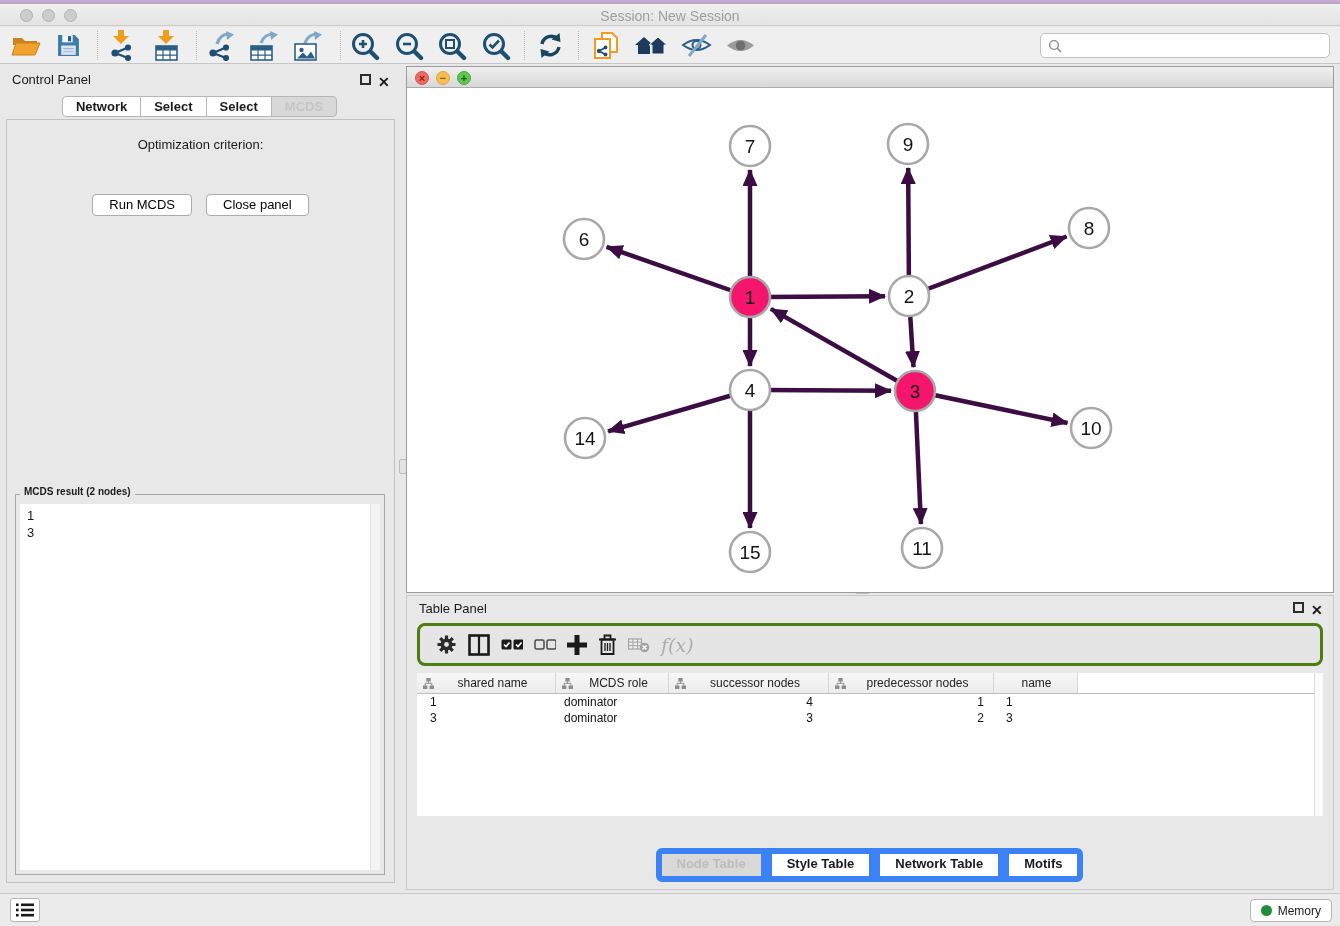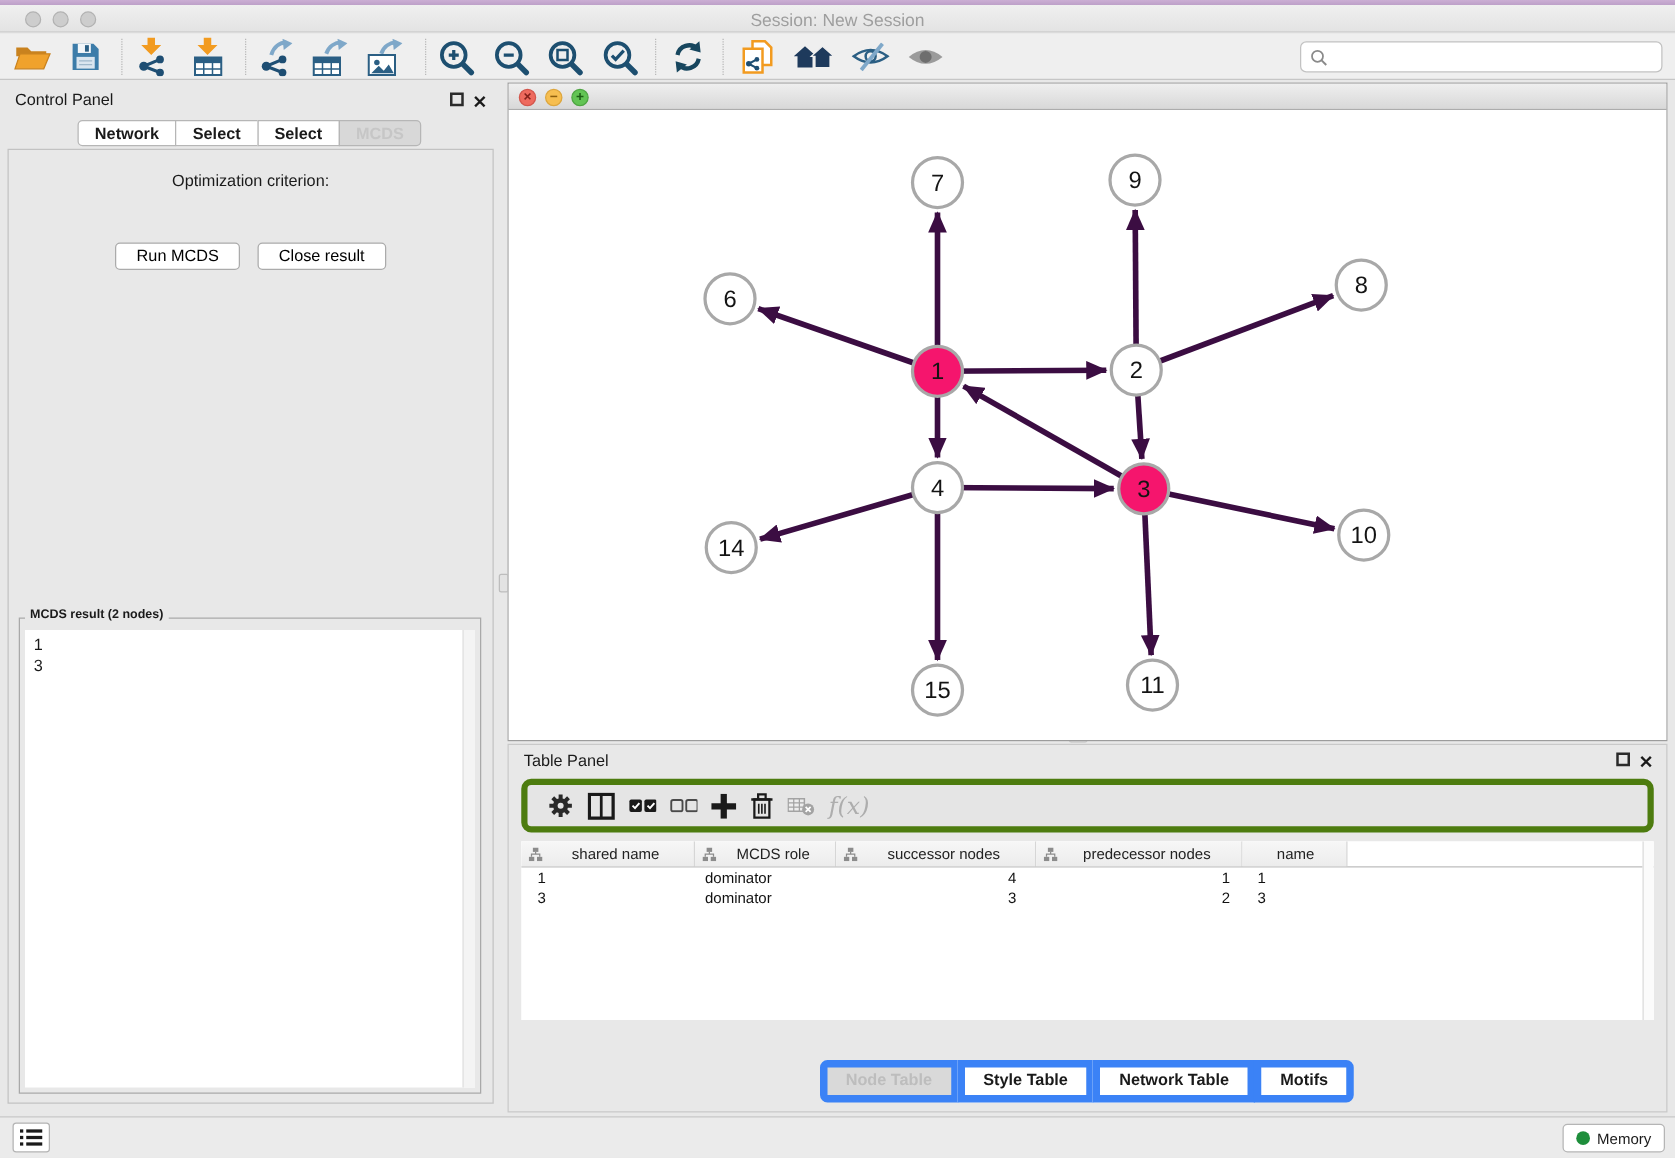--- a/index.html
+++ b/index.html
@@ -78,21 +78,21 @@
     font-size:11px; font-weight:bold; text-align:center; line-height:13px; }
   .t-red    { left:8px;  background:#EE6A5E; border:1px solid #D3564C; color:#84201A; }
   .t-yellow { left:29px; background:#F6BE50; border:1px solid #DDA63D; color:#8E5F0E; }
   .t-green  { left:50px; background:#62C454; border:1px solid #4EA542; color:#1C5E14; }
   .canvas { position:absolute; left:0; top:21px; width:926px; height:504px; background:#fff; }
   
   .tablepanel { position:absolute; left:406px; top:595px; width:928px; height:295px;
     background:#E8E8E8; border:1px solid #C9C9C9;padding-left:12px; }
   .tp-title { position:absolute; left:12px; top:5px; font-size:13px; }
   .tp-toolbar { position:absolute; left:10px; top:27px; width:906px; height:43px;
-    background:#E5E5E5; border:5px solid #4d7c0f; border-radius:8px;
+    background:#E5E5E5; border:3px solid #4d7c0f; border-radius:8px;
     display:flex; align-items:center; gap:11px; padding-left:16px; }
   .tp-tbtn { display:flex; align-items:center; justify-content:center; height:30px; }
   .fx { font-family:"DejaVu Serif", serif; font-style:italic; font-size:19px; color:#ADADAD; }
   .tp-table { position:absolute; left:10px; top:77px; width:906px; height:143px;
     background:#fff; overflow:hidden; }
   .thead { display:flex; height:21px; border-bottom:1px solid #BDBDBD; }
   .th { background:linear-gradient(#F7F7F7,#ECECEC); border-right:1px solid #D6D6D6;
     display:flex; align-items:center; padding:0 4px 0 6px; font-size:12px; color:#222; }
   .th .th-label { flex:1; text-align:center; }
   .trow { display:flex; height:16px; align-items:center; }
@@ -283,21 +283,21 @@
 <div class="cp-tabs" id="cp-tabs">
     <div class="cp-tab">Network</div>
     <div class="cp-tab">Select</div>
     <div class="cp-tab">Select</div>
     <div class="cp-tab sel">MCDS</div>
   </div>
 <div class="cp-body">
   <div class="opt-label">Optimization criterion:</div>
   <div class="cp-btn-row">
     <button class="mac-btn">Run MCDS</button>
-    <button class="mac-btn">Close result</button>
+    <button class="mac-btn">Close panel</button>
   </div>
   <div class="groupbox">
     <span class="legend">MCDS result (2 nodes)</span>
     <div class="result-area">
       <div class="result-text" id="result-text">1
 3</div>
       <div class="vtrack"></div>
     </div>
   </div>
 </div>

